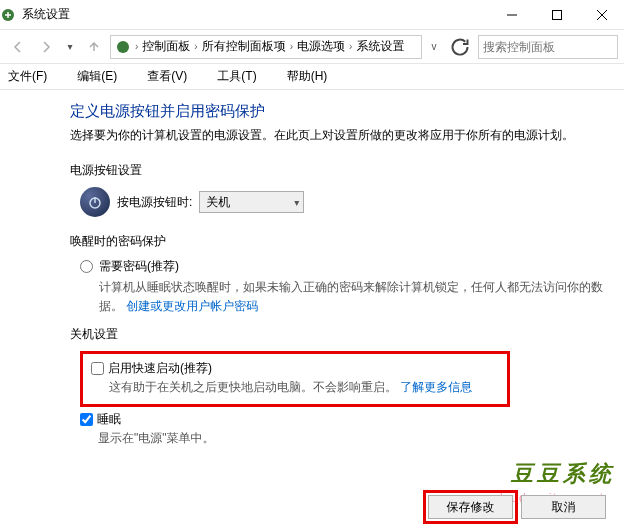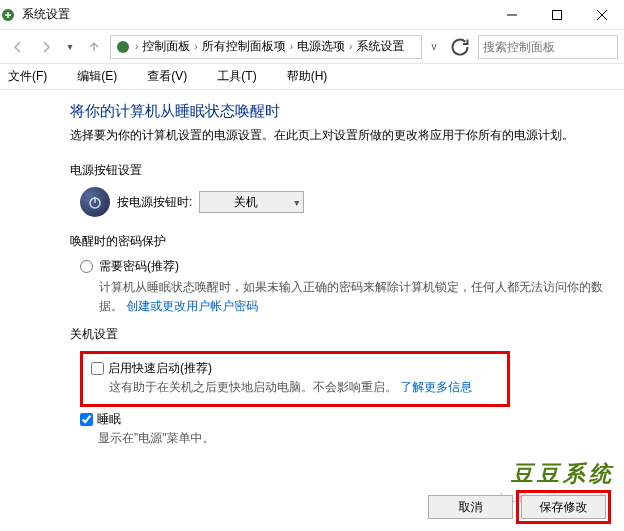--- a/index.html
+++ b/index.html
@@ -18,21 +18,21 @@
 .dd { width: 16px; text-align:center; color:#555; font-size:10px; }
 .refresh { width: 24px; height: 24px; display:flex; align-items:center; justify-content:center; margin: 0 2px; }
 .search { width: 140px; height: 24px; border: 1px solid #ccc; font-size: 12px; padding: 0 4px; color: #888; }
 .menubar { height: 26px; border-bottom: 1px solid #e5e5e5; display: flex; align-items: center; padding: 0 8px; gap: 30px; font-size: 12px; }
 .content { padding: 12px 20px 0 70px; font-size: 12px; height: 400px; overflow: hidden; }
 .heading { color: #003399; font-size: 15px; margin-bottom: 6px; }
 .subtext { color: #000; font-size: 12px; margin-bottom: 18px; }
 .section-title { font-size: 12px; margin-bottom: 8px; }
 .power-row { display: flex; align-items: center; gap: 7px; padding-left: 10px; margin-bottom: 16px; }
 .power-icon { width: 30px; height: 30px; border-radius: 50%; background: radial-gradient(circle at 30% 30%, #5a6a9a, #1a2a4a); display:flex; align-items:center; justify-content:center; }
-.dropdown { width: 105px; height: 22px; border: 1px solid #adadad; background: #efefef; font-size: 12px; padding: 0 18px 0 6px; position: relative; display:flex; align-items:center;justify-content:center; }
+.dropdown { width: 105px; height: 22px; border: 1px solid #adadad; background: #efefef; font-size: 12px; padding: 0 18px 0 6px; position: relative; display:flex; align-items:center; }
 .dropdown::after { content: "▾"; position: absolute; right: 4px; color: #555; font-size: 10px; }
 .radio-group { padding-left: 10px; }
 .radio-item { display: flex; align-items: flex-start; gap: 6px; margin-bottom: 10px; }
 .radio-item input { margin-top: 2px; }
 .radio-desc { color: #555; margin-top: 3px; line-height: 1.6; padding-left: 0; }
 .link { color: #0066cc; }
 .shutdown-box { padding-left: 10px; }
 .redbox { border: 3px solid #e60000; padding: 6px 8px 8px 8px; margin-bottom: 4px; width: 430px; }
 .chk-row { display: flex; align-items: flex-start; gap: 4px; margin-bottom: 2px; }
 .chk-row input { margin-top: 2px; }
@@ -117,21 +117,21 @@
 
 <div class="menubar">
   <span>文件(F)</span>
   <span>编辑(E)</span>
   <span>查看(V)</span>
   <span>工具(T)</span>
   <span>帮助(H)</span>
 </div>
 
 <div class="content">
-  <div class="heading">将你的计算机从睡眠状态唤醒时</div>
+  <div class="heading">定义电源按钮并启用密码保护</div>
   <div class="subtext">选择要为你的计算机设置的电源设置。在此页上对设置所做的更改将应用于你所有的电源计划。</div>
 
   <div class="section-title">电源按钮设置</div>
   <div class="power-row">
     <div class="power-icon">
       <svg width="16" height="16" viewBox="0 0 16 16">
           <circle cx="8" cy="9" r="5" fill="none" stroke="#cde" stroke-width="1.5"></circle>
           <path d="M8 3 V9" stroke="#cde" stroke-width="1.5"></path>
         </svg>
     </div>
@@ -167,15 +167,15 @@
     </div>
     <div class="chk-desc">显示在"电源"菜单中。</div>
 
   </div>
 </div>
 
 <div class="watermark">豆豆系统</div>
 <div class="watermark2">www.doudouxitong.net</div>
 
 <div class="footer">
+  <div class="btn-ft red">保存修改</div>
   <div class="btn-ft">取消</div>
-  <div class="btn-ft red">保存修改</div>
 </div>
 
 </body></html>

